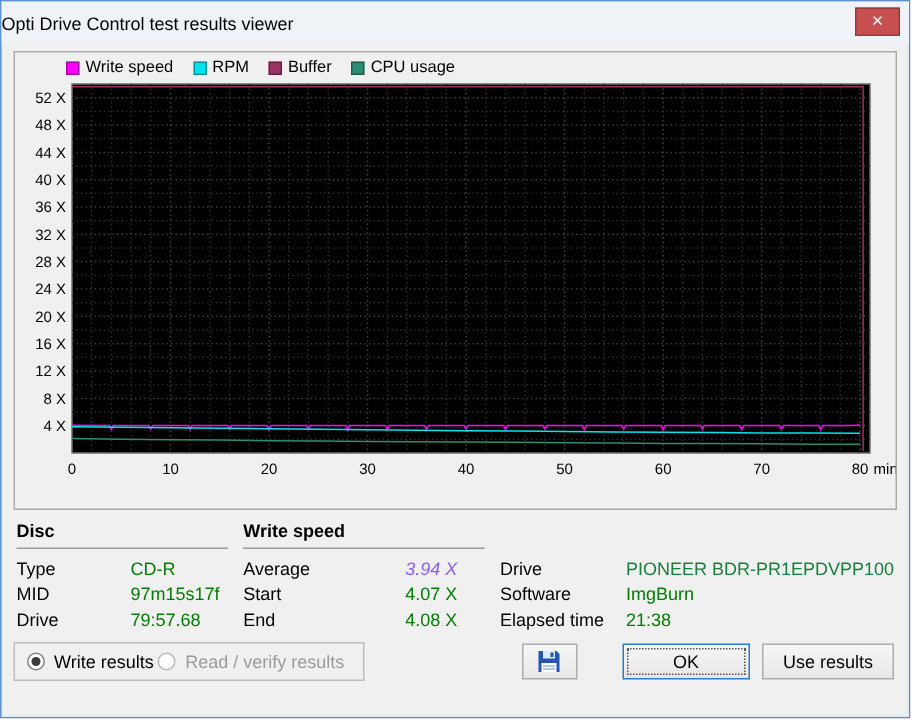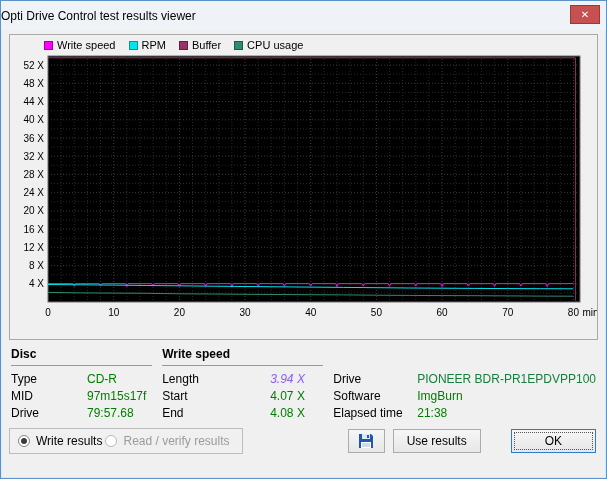--- a/index.html
+++ b/index.html
@@ -196,21 +196,21 @@
       <div class="row">
         <span class="lbl">Drive</span>
         <span class="val" style="color: rgb(0, 125, 0);">79:57.68</span>
       </div>
     </div>
 
     <div class="col2">
       <div class="hdr">Write speed</div>
       <div class="sep"></div>
       <div class="row">
-        <span class="lbl">Length</span>
+        <span class="lbl">Average</span>
         <span class="val" style="color: #8b5cf6; font-style: italic;">3.94 X</span>
       </div>
       <div class="row">
         <span class="lbl">Start</span>
         <span class="val" style="color: rgb(0, 125, 0);">4.07 X</span>
       </div>
       <div class="row">
         <span class="lbl">End</span>
         <span class="val" style="color: rgb(0, 125, 0);">4.08 X</span>
       </div>
@@ -247,17 +247,17 @@
     <button class="btn btn-save" title="">
       <svg width="16" height="16" viewBox="0 0 16 16">
         <path d="M1 1 h12 l2 2 v12 h-14 z" fill="#2456b0"></path>
         <rect x="4" y="1" width="8" height="5" fill="#dce9fb"></rect>
         <rect x="9" y="2" width="2" height="3" fill="#2456b0"></rect>
         <rect x="3" y="9" width="10" height="6" fill="#ffffff"></rect>
         <rect x="4" y="10.5" width="8" height="1" fill="#9db7dc"></rect>
         <rect x="4" y="12.5" width="8" height="1" fill="#9db7dc"></rect>
       </svg>
     </button>
+    <button class="btn btn-ok">OK</button>
     <button class="btn btn-use">Use results</button>
-    <button class="btn btn-ok">OK</button>
   </div>
 
 </div>
 
 </body></html>

